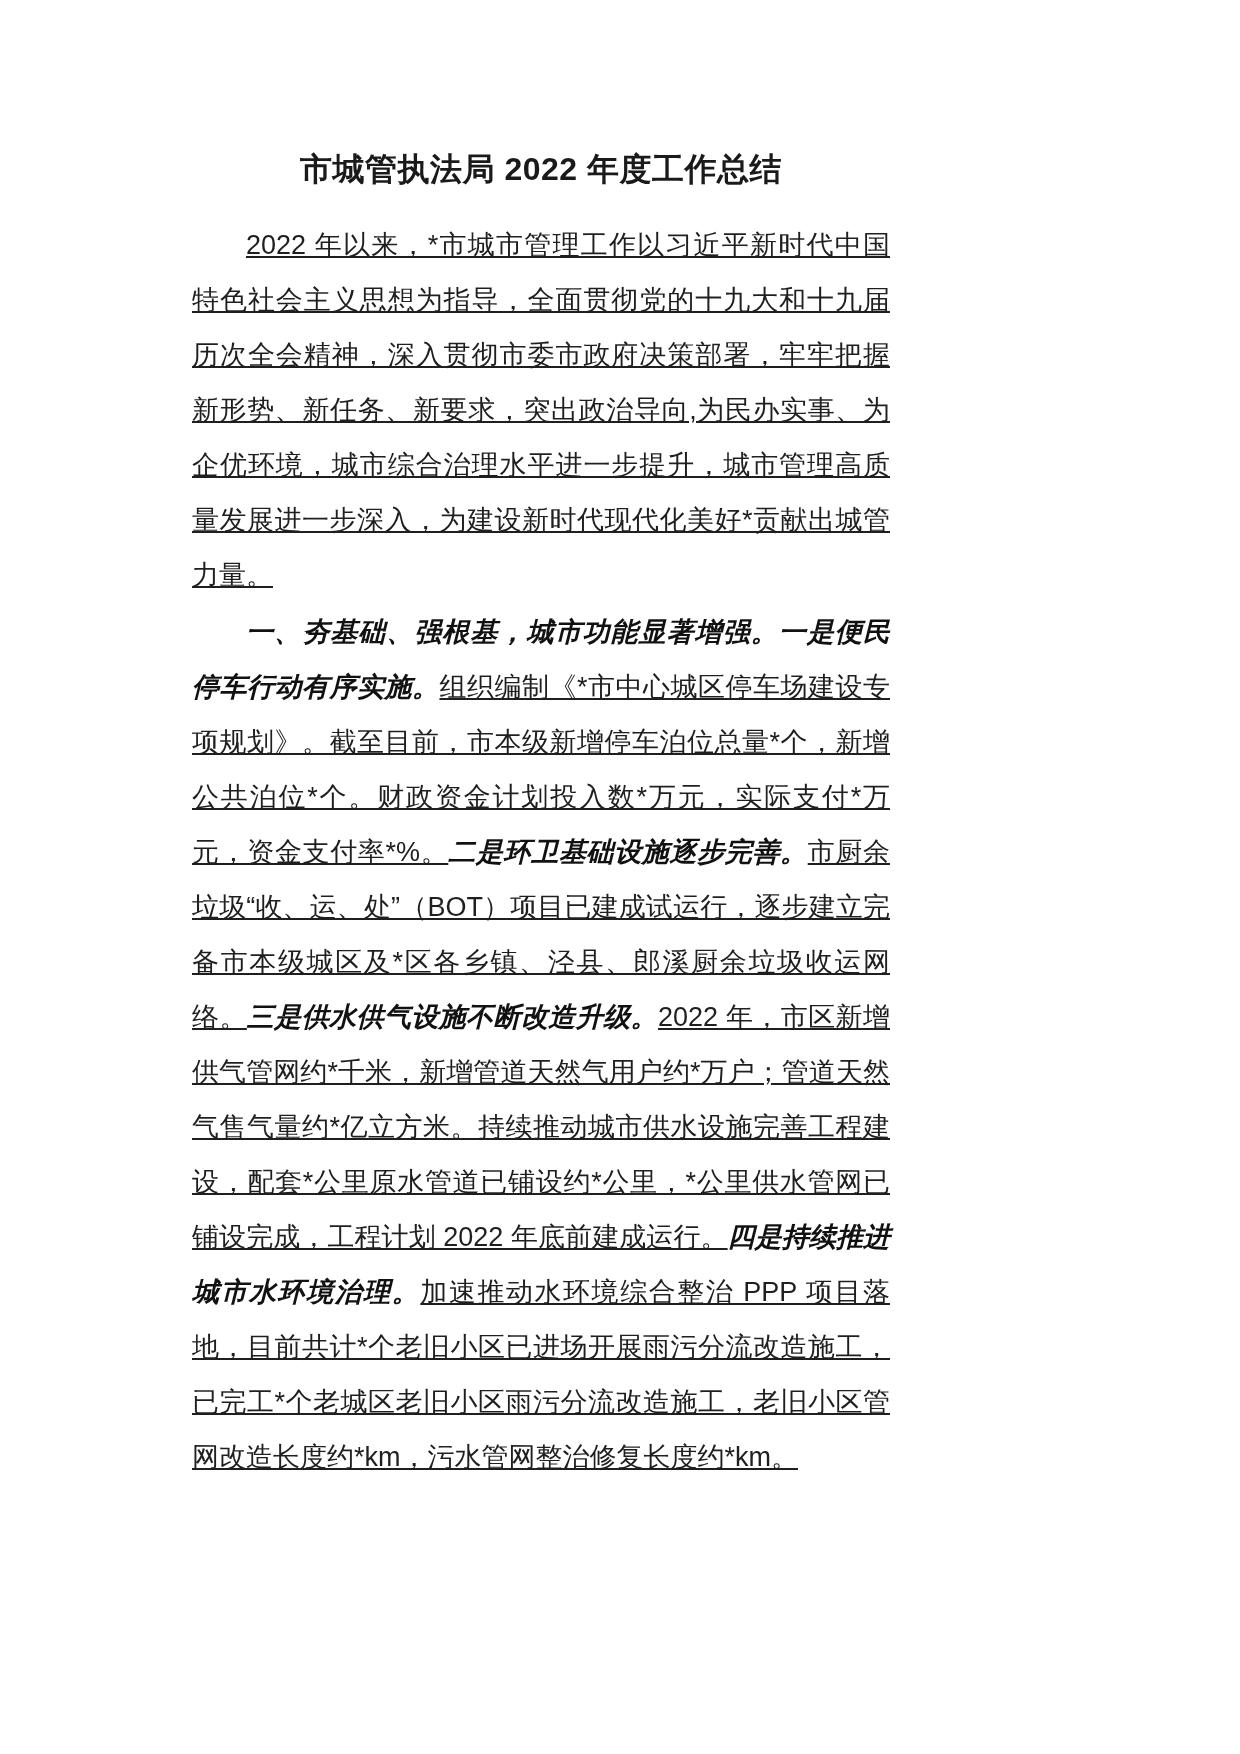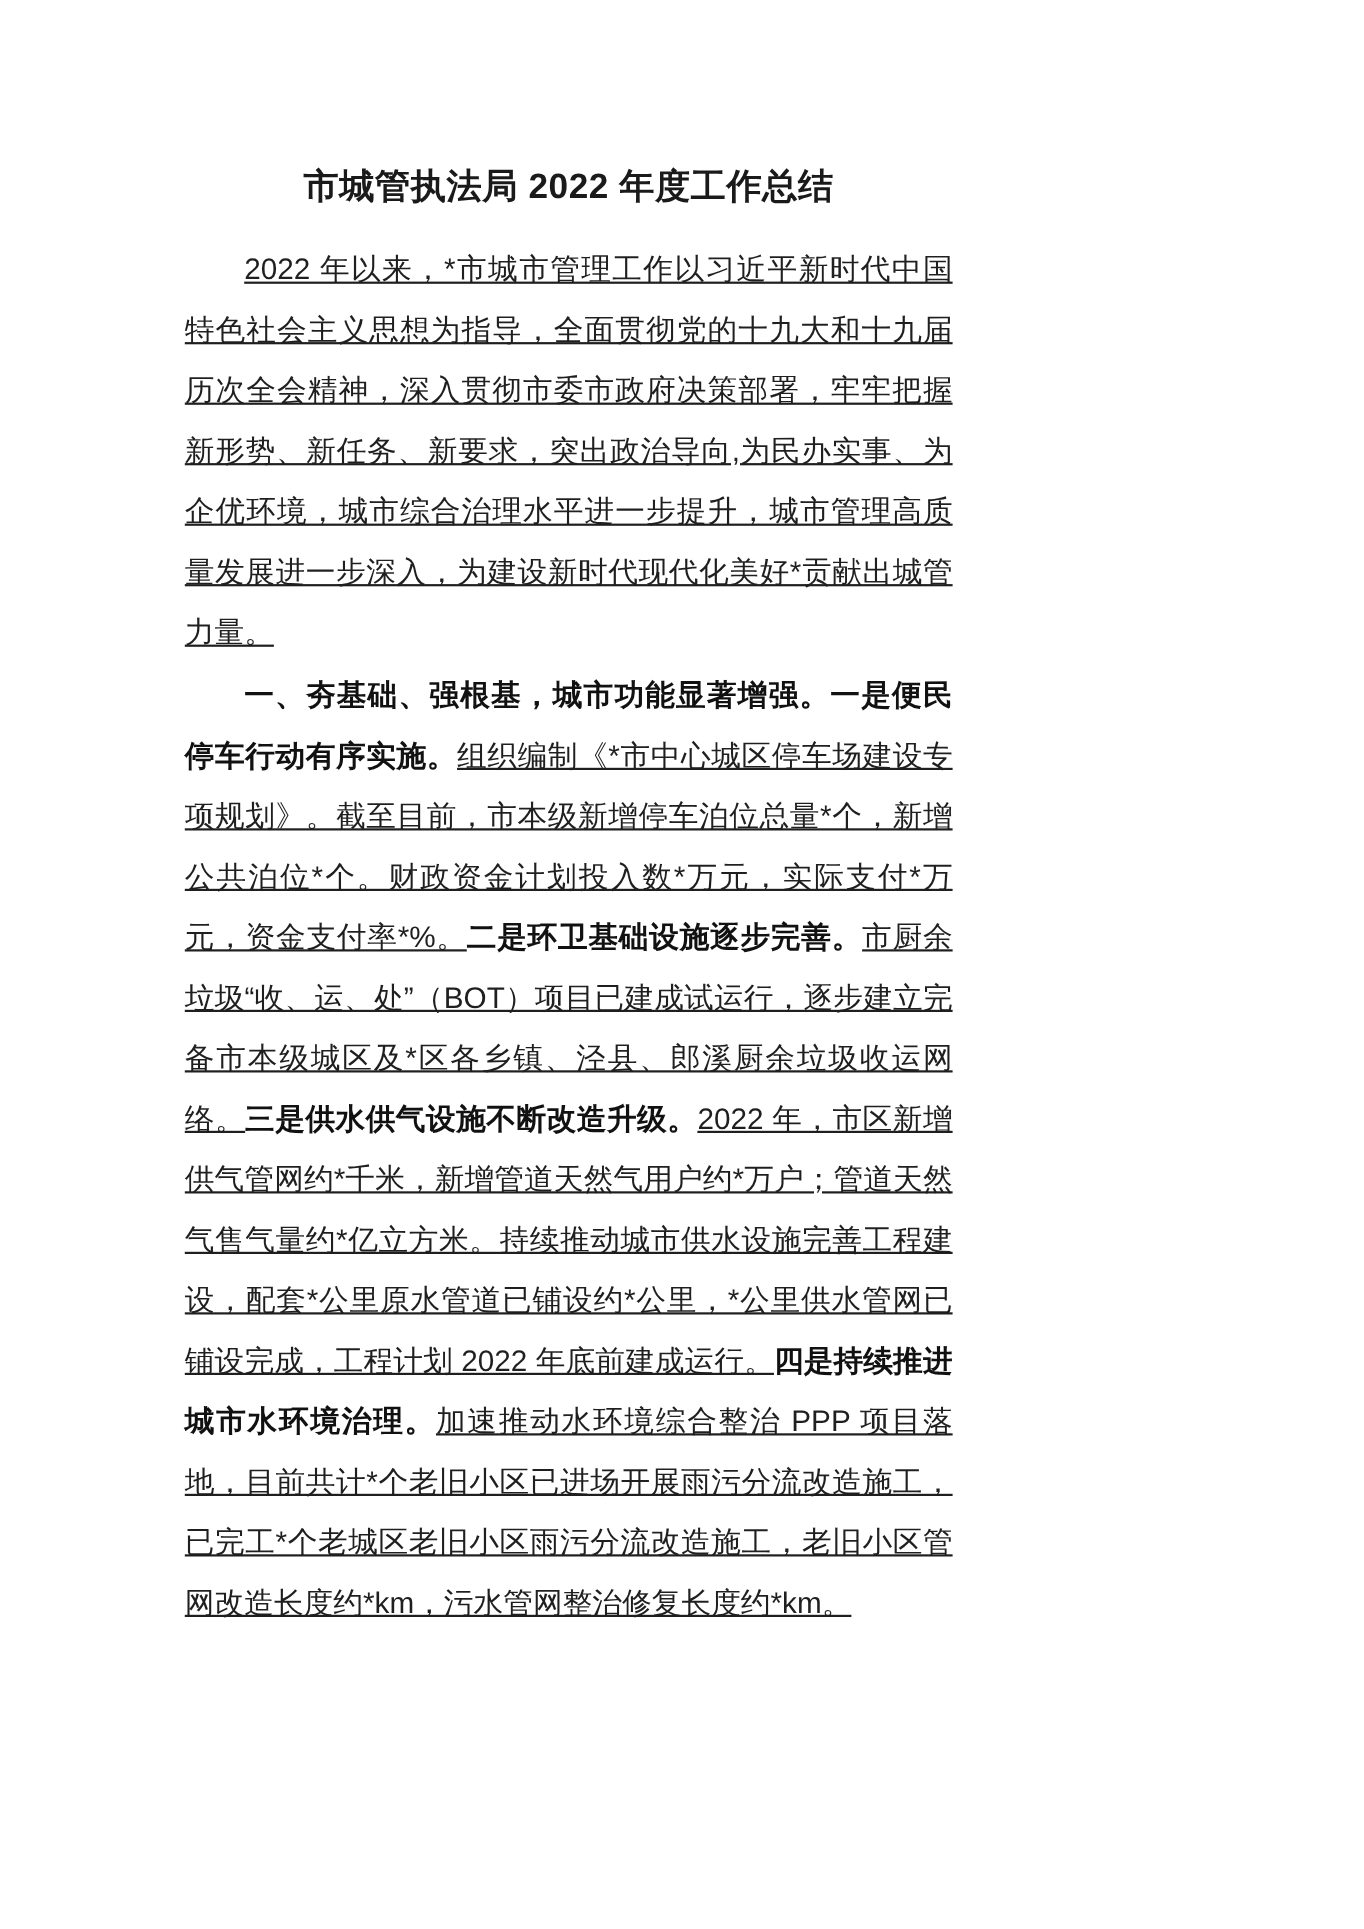--- a/index.html
+++ b/index.html
@@ -10,20 +10,21 @@
   .page {
     width: 984px;
     height: 1754px;
     background: #ffffff;
     position: relative;
     box-sizing: border-box;
     padding: 148px 118px 0 168px;
     font-family: "Liberation Sans", sans-serif;
     color: #000000;
     overflow: hidden;
+    margin-left: 24px;
   }
   .doc-title {
     font-size: 32px;
     font-weight: bold;
     text-align: center;
     letter-spacing: 0.5px;
     margin: 0 0 26px 0;
     color: #1a1a1a;
   }
   .para {
@@ -31,20 +32,21 @@
     line-height: 55px;
     text-align: justify;
     text-justify: inter-ideograph;
     margin: 0 0 2px 0;
     color: #1f1f1f;
     text-indent: 54px;
   }
   .para b {
     font-weight: bold;
     color: #111111;
+    font-style: italic;
   }
   .para .plain {
     font-weight: normal;
     text-decoration: underline;
   }
 </style>
 </head>
 <body>
 
 <div class="page">

